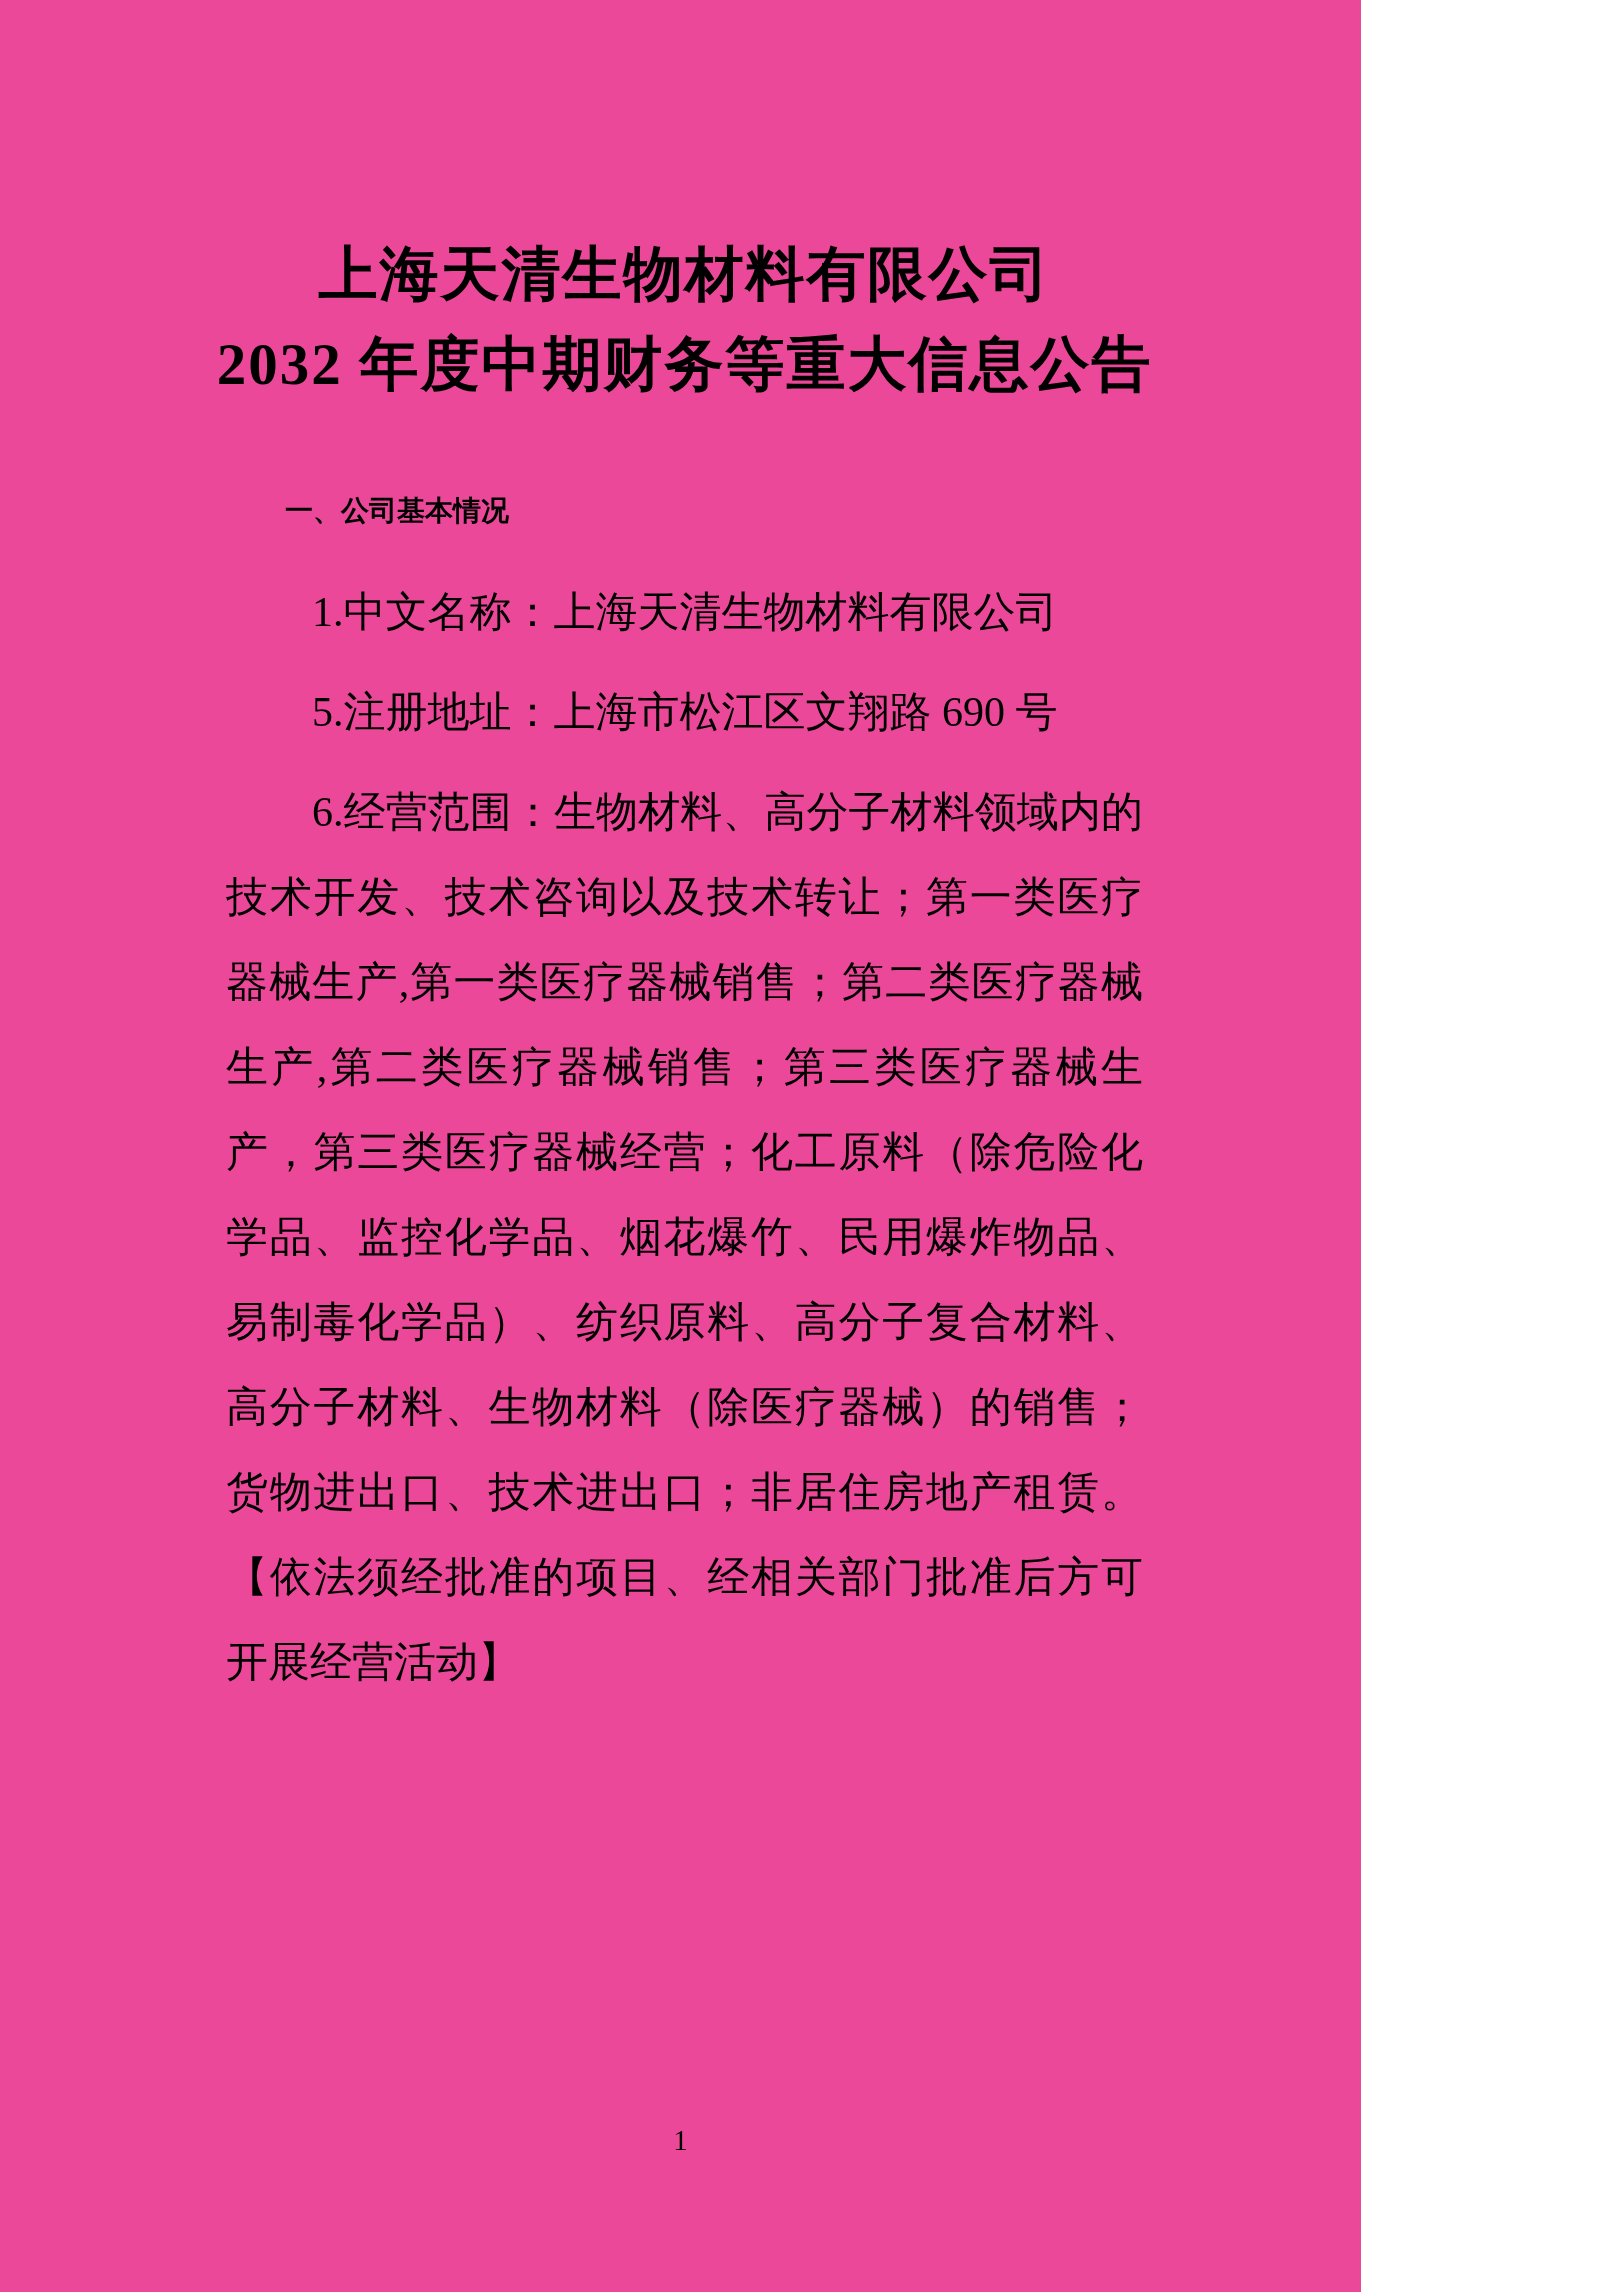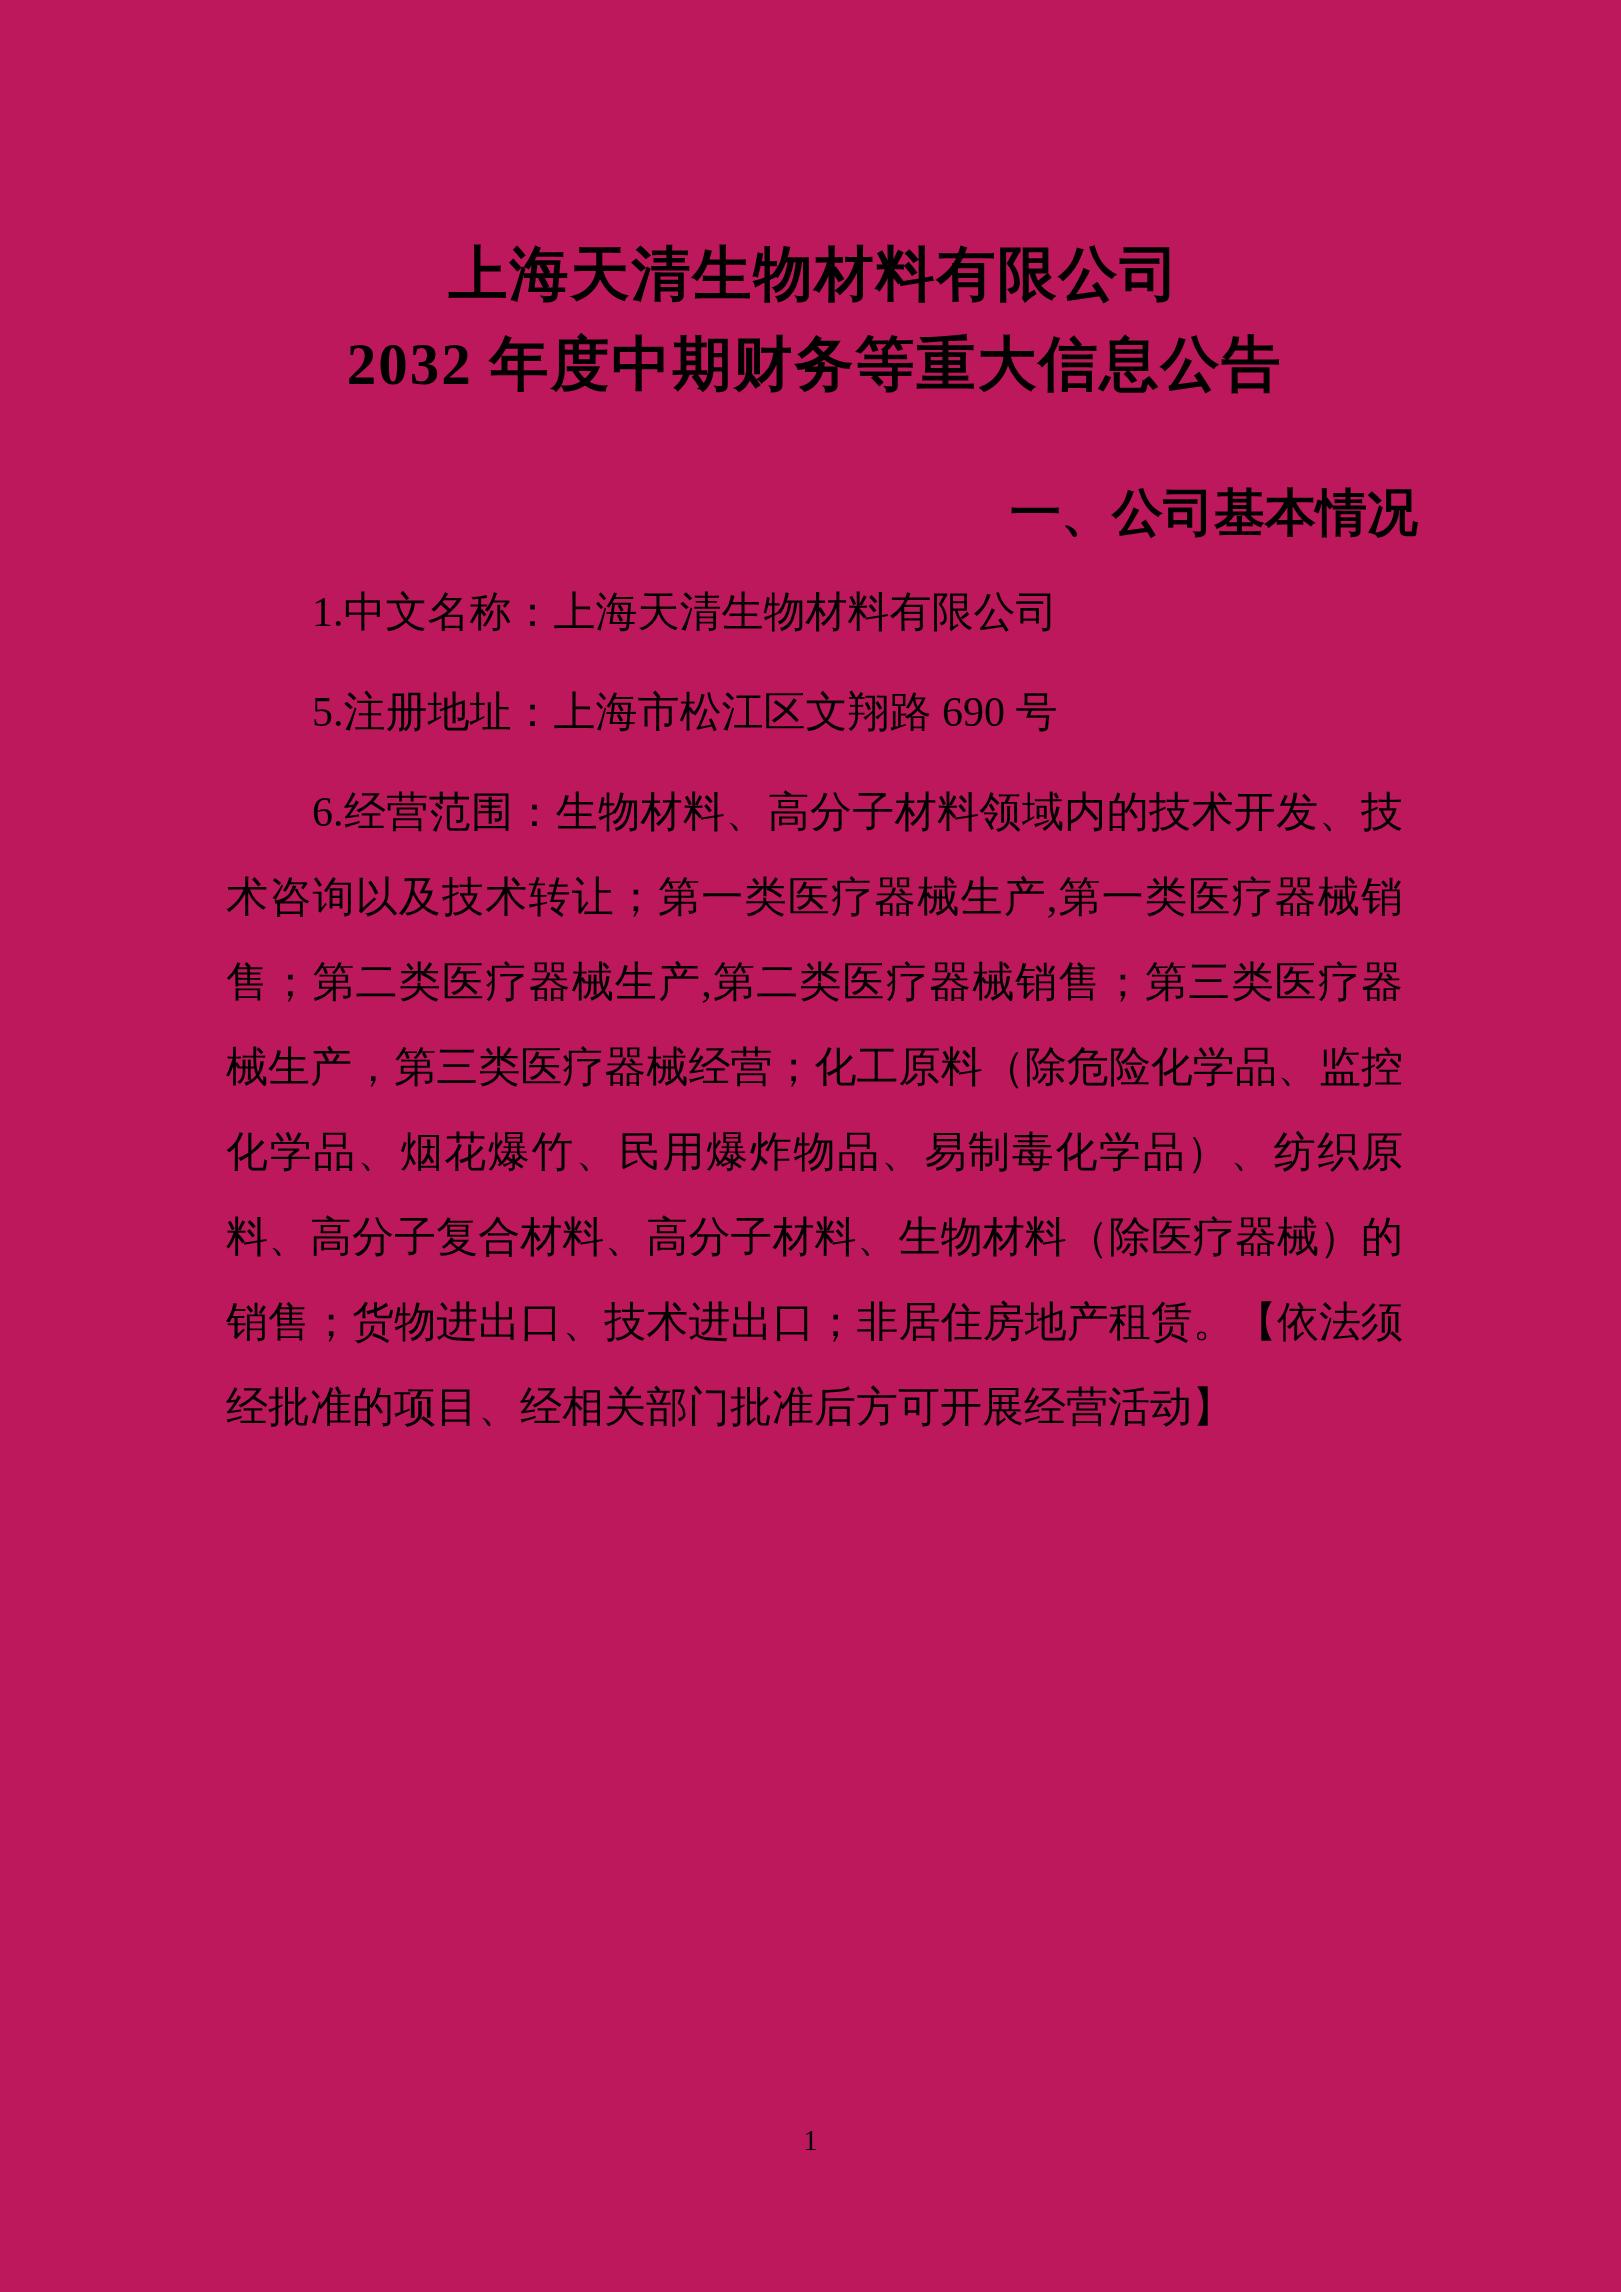--- a/index.html
+++ b/index.html
@@ -2,23 +2,23 @@
 <html><head>
 <meta charset="utf-8">
 <style>
   html, body {
     margin: 0;
     padding: 0;
     background: #ffffff;
   }
   .page {
     position: relative;
-    width: 1621px;
+    width: 1361px;
     height: 2293px;
-    background: #be185d;
+    background: #ec4899;
     color: #000000;
     font-family: "Liberation Serif", "DejaVu Serif", serif;
     overflow: hidden;
   }
   .content {
     padding: 0 203px 0 211px;
     box-sizing: border-box;
   }
   .doc-title {
     margin: 229px 0 0 0;
@@ -40,25 +40,24 @@
   .disclaimer-box p {
     margin: 0;
     font-size: 43px;
     line-height: 85px;
     text-indent: 86px;
     text-align: justify;
   }
   .section-heading {
     margin: 61px 0 0 0;
     padding-left: 74px;
-    font-family: Liberation Sans, sans-serif;
+    font-family: Liberation Mono, monospace;
     font-weight: bold;
-    font-size: 51px;
+    font-size: 28px;
     line-height: 85px;
-    text-align: right;
   }
   .item {
     margin: 15px;
     font-size: 42px;
     line-height: 85px;
     text-indent: 86px;
     text-align: justify;
   }
   .page-number {
     position: absolute;

